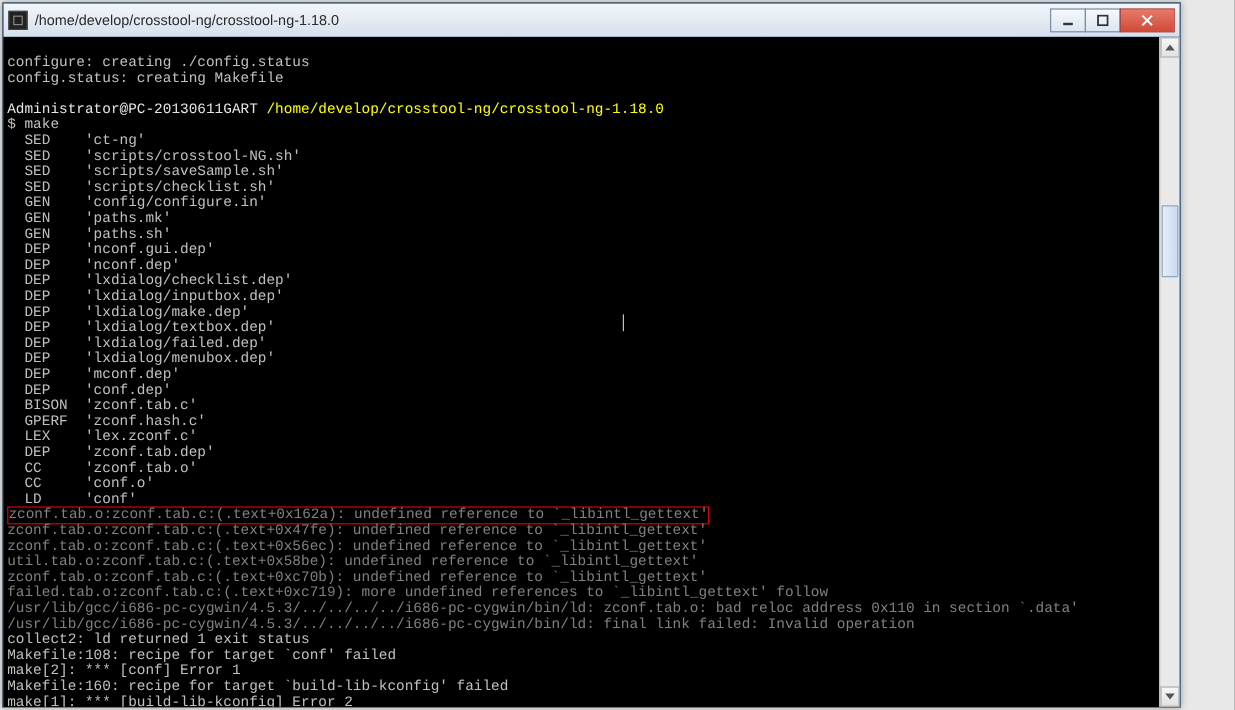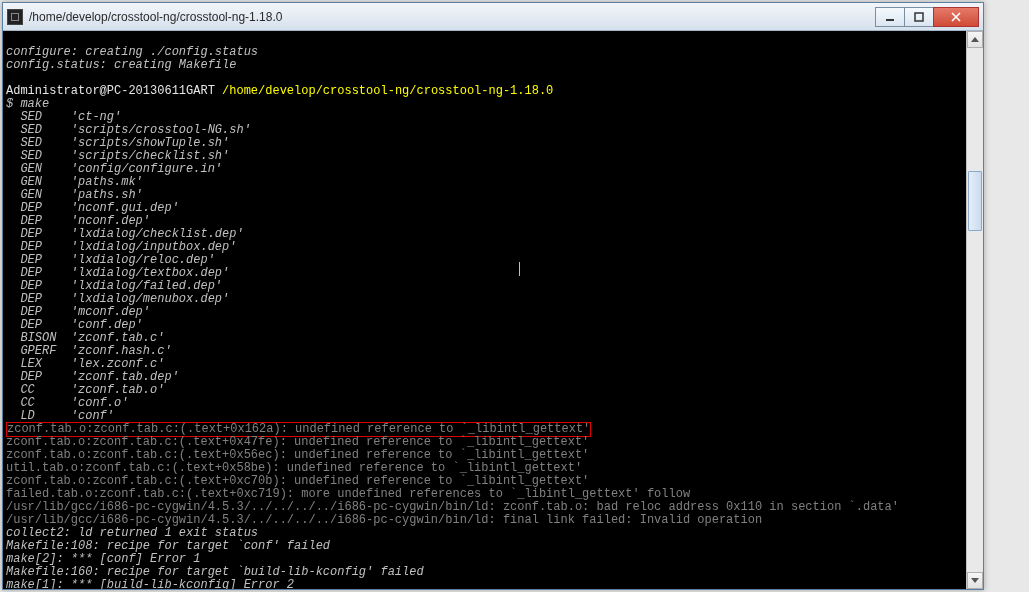--- a/index.html
+++ b/index.html
@@ -72,21 +72,21 @@
     font-family: "Consolas","Courier New",monospace;
     font-size: 12px;
     line-height: 13px;
     padding: 2px 3px;
     white-space: pre;
     overflow: hidden;
     position: relative;
   }
   .g { color: #e5e5e5; }
   .y { color: #ffff00; }
-  .w { color: #c0c0c0; font-style: italic; }
+  .w { color: #c0c0c0; }
   .gray { color: #808080; }
   .hl {
     border: 1px solid #d00;
     display: inline-block;
     padding: 0 0;
     margin-top:-1px; margin-bottom:-1px;text-align:right;
   }
   .cursor {
     position:absolute;
     width:1px; height:14px; background:#c0c0c0;
@@ -148,30 +148,30 @@
 
   <div class="terminal-wrap">
     <div class="terminal">
 <span class="w">configure: creating ./config.status</span>
 <span class="w">config.status: creating Makefile</span>
 <span class="w"></span>
 <span><span class="g">Administrator@PC-20130611GART</span> <span class="y">/home/develop/crosstool-ng/crosstool-ng-1.18.0</span></span>
 <span class="w">$ make</span>
 <span class="w">  SED    'ct-ng'</span>
 <span class="w">  SED    'scripts/crosstool-NG.sh'</span>
-<span class="w">  SED    'scripts/showTuple.sh'</span>
+<span class="w">  SED    'scripts/saveSample.sh'</span>
 <span class="w">  SED    'scripts/checklist.sh'</span>
 <span class="w">  GEN    'config/configure.in'</span>
 <span class="w">  GEN    'paths.mk'</span>
 <span class="w">  GEN    'paths.sh'</span>
 <span class="w">  DEP    'nconf.gui.dep'</span>
 <span class="w">  DEP    'nconf.dep'</span>
 <span class="w">  DEP    'lxdialog/checklist.dep'</span>
 <span class="w">  DEP    'lxdialog/inputbox.dep'</span>
-<span class="w">  DEP    'lxdialog/reloc.dep'</span>
+<span class="w">  DEP    'lxdialog/make.dep'</span>
 <span class="w">  DEP    'lxdialog/textbox.dep'</span>
 <span class="w">  DEP    'lxdialog/failed.dep'</span>
 <span class="w">  DEP    'lxdialog/menubox.dep'</span>
 <span class="w">  DEP    'mconf.dep'</span>
 <span class="w">  DEP    'conf.dep'</span>
 <span class="w">  BISON  'zconf.tab.c'</span>
 <span class="w">  GPERF  'zconf.hash.c'</span>
 <span class="w">  LEX    'lex.zconf.c'</span>
 <span class="w">  DEP    'zconf.tab.dep'</span>
 <span class="w">  CC     'zconf.tab.o'</span>

